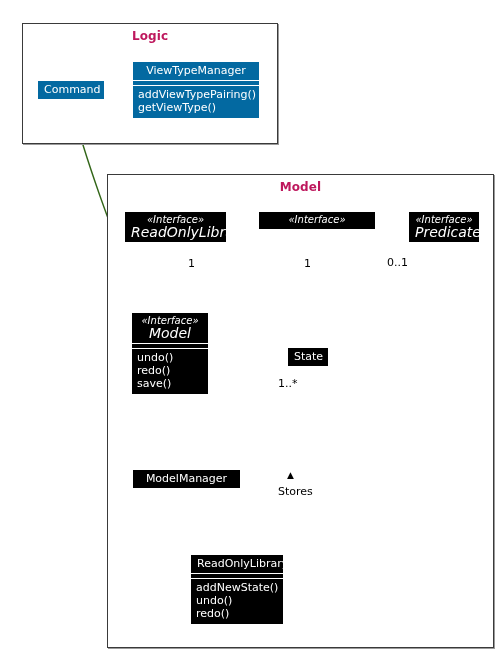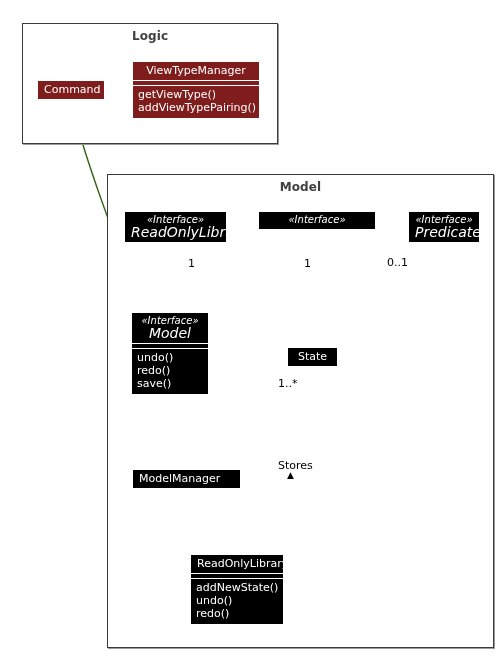--- a/index.html
+++ b/index.html
@@ -28,45 +28,45 @@
     position: absolute;
     background: #ffffff;
     border: 1px solid #3a3a3a;
     box-shadow: 1px 1px 0 #9a9a9a;
     box-sizing: border-box;
   }
   .package-title {
     text-align: center;
     font-weight: bold;
     font-size: 12px;
-    color: #404040;
+    color: #be185d;
     font-family: "DejaVu Sans", sans-serif;
     padding-top: 5px;
     letter-spacing: 0.1px;
   }
 
   
   .cls {
     position: absolute;
     box-sizing: border-box;
     color: #ffffff;
     font-size: 11px;
     line-height: 13px;
     font-family: "DejaVu Sans", sans-serif;
     z-index: 3;
   }
   .cls.red  { background: #000000; }
-  .cls.blue { background: #7f1d1d; }
+  .cls.blue { background: #0369a1; }
 
   .cls .name {
     text-align: center;
     padding: 2px 6px 3px 6px;
     white-space: nowrap;
   }
-  .cls .name.left { text-align: left; }
+  .cls .name.left { text-align: center; }
   .cls .stereo {
     display: block;
     font-style: italic;
     font-size: 10px;
     line-height: 12px;
   }
   .cls .iname {
     display: block;
     font-style: italic;
     font-size: 14px;
@@ -141,22 +141,22 @@
   <div class="cls blue" style="left:38px; top:81px; width:66px;">
     <div class="name left">Command</div>
   </div>
 
   <div class="cls blue" style="left:133px; top:62px; width:126px;">
     <div class="name">ViewTypeManager</div>
     <div class="sep"></div>
     <div class="compart-empty"></div>
     <div class="sep"></div>
     <div class="members">
+      <div>addViewTypePairing()</div>
       <div>getViewType()</div>
-      <div>addViewTypePairing()</div>
     </div>
   </div>
 
   <div class="cls red" style="left:125px; top:212px; width:101px;">
     <div class="name">
       <span class="stereo">«Interface»</span>
       <span class="iname">ReadOnlyLibrary</span>
     </div>
   </div>
 
@@ -181,21 +181,21 @@
     <div class="sep"></div>
     <div class="compart-empty"></div>
     <div class="sep"></div>
     <div class="members">
       <div>undo()</div>
       <div>redo()</div>
       <div>save()</div>
     </div>
   </div>
 
-  <div class="cls red" style="left:288px; top:348px; width:49px;">
+  <div class="cls red" style="left:288px; top:348px; width:40px;">
     <div class="name">State</div>
   </div>
 
   <div class="cls red" style="left:133px; top:470px; width:107px;">
     <div class="name left">ModelManager</div>
   </div>
 
   <div class="cls red" style="left:191px; top:555px; width:92px;">
     <div class="name left">ReadOnlyLibrary</div>
     <div class="sep"></div>
@@ -211,15 +211,15 @@
   <div class="elabel" style="left:188px; top:257px;">1</div>
 
   <div class="elabel" style="left:304px; top:257px;">1</div>
 
   <div class="elabel" style="left:387px; top:256px;">0..1</div>
 
   <div class="elabel" style="left:278px; top:377px;">1..*</div>
 
   <div class="elabel" style="left:287px; top:470px; font-size:9px;">▲</div>
 
-  <div class="elabel" style="left:278px; top:459px;">Stores</div>
+  <div class="elabel" style="left:278px; top:485px;">Stores</div>
 
 </div>
 
 </body></html>

